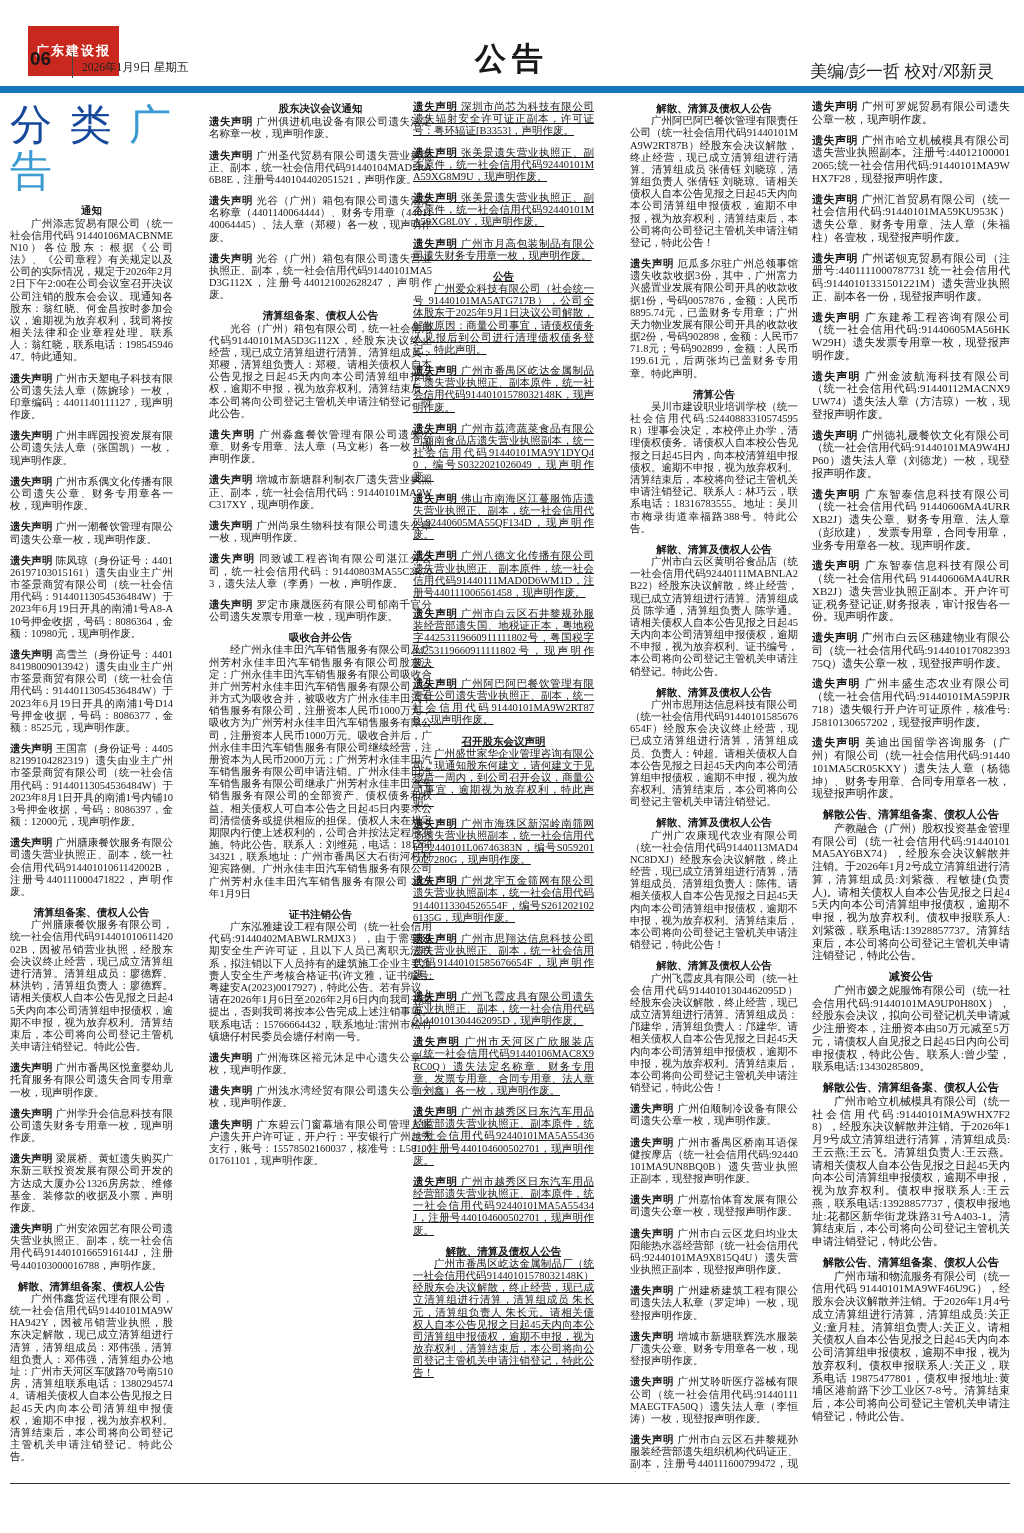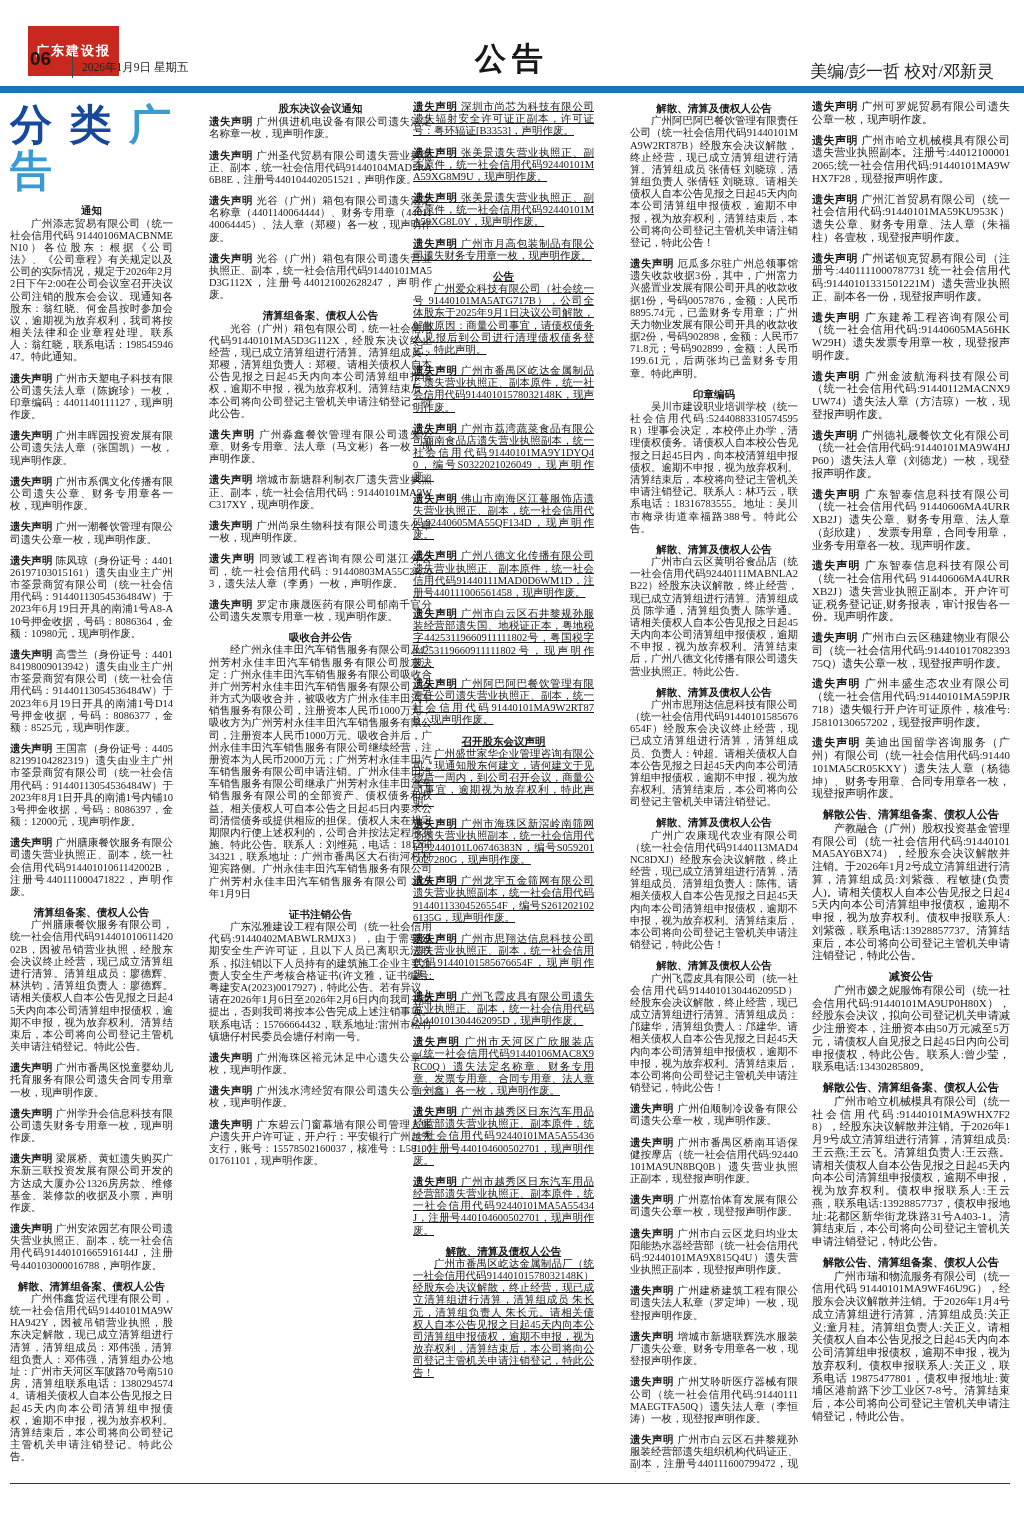--- a/index.html
+++ b/index.html
@@ -9,21 +9,21 @@
   #masthead-logo{position:absolute;left:28px;top:26px;background:#c8281e;color:#fff;
         font-size:13px;font-weight:bold;padding:16px 8px;letter-spacing:2px;}
   #page-no{position:absolute;left:30px;top:48px;font-size:19px;font-weight:bold;font-family:"Liberation Sans",sans-serif;}
   #head-divider{position:absolute;left:72px;top:52px;width:1px;height:26px;background:#444;}
   #head-date{position:absolute;left:82px;top:60px;font-size:11.5px;color:#222;}
   #head-title{position:absolute;left:0;top:38px;width:1024px;text-align:center;
         font-size:31px;font-weight:bold;letter-spacing:6px;}
   #head-editors{position:absolute;right:30px;top:60px;font-size:17px;color:#222;}
   #blue-rule{position:absolute;left:0;top:86px;width:1024px;height:7px;background:#1577b8;}
   
-  #classified-logo{font-size:42px;font-weight:bold;font-family:"Liberation Sans","DejaVu Sans",sans-serif;
+  #classified-logo{font-size:42px;font-weight:normal;font-family:"Liberation Sans","DejaVu Sans",sans-serif;
         letter-spacing:2px;margin:2px 0 10px 0;line-height:1.1;}
   #classified-logo .p1{color:#16489b;}
   #classified-logo .p2{color:#3a9ad2;}
   
   .col{position:absolute;top:100px;height:1372px;overflow:hidden;font-size:10.5px;
        line-height:1.16;text-align:justify;}
   #col-1{left:10px;width:163px;}
   #col-2{left:181px;width:223px;margin-left:28px;}
   #col-3{left:413px;width:181px;text-decoration:underline;}
   #col-4{left:630px;width:168px;}
@@ -114,24 +114,24 @@
       <div class="item"><b>遗失声明 </b>广州市天河区广欣服装店（统一社会信用代码91440106MAC8X9RC0Q）遗失法定名称章、财务专用章、发票专用章、合同专用章、法人章（刘鑫）各一枚，现声明作废。</div>
       <div class="item"><b>遗失声明 </b>广州市越秀区日东汽车用品经营部遗失营业执照正、副本原件，统一社会信用代码92440101MA5A55436J，注册号440104600502701，现声明作废。</div>
       <div class="item"><b>遗失声明 </b>广州市越秀区日东汽车用品经营部遗失营业执照正、副本原件，统一社会信用代码92440101MA5A55434J，注册号440104600502701，现声明作废。</div>
       <div class="sec-title">解散、清算及债权人公告</div>
       <div class="item para">广州市番禺区屹达金属制品厂（统一社会信用代码91440101578032148K）经股东会决议解散，终止经营，现已成立清算组进行清算，清算组成员 朱长元，清算组负责人 朱长元。请相关债权人自本公告见报之日起45天内向本公司清算组申报债权，逾期不申报，视为放弃权利，清算结束后，本公司将向公司登记主管机关申请注销登记，特此公告！</div>
     </div>
   <div class="col" id="col-4">
       <div class="sec-title">解散、清算及债权人公告</div>
       <div class="item para">广州阿巴阿巴餐饮管理有限责任公司（统一社会信用代码91440101MA9W2RT87B）经股东会决议解散，终止经营，现已成立清算组进行清算。清算组成员 张倩钰 刘晓琼，清算组负责人 张倩钰 刘晓琼。请相关债权人自本公告见报之日起45天内向本公司清算组申报债权，逾期不申报，视为放弃权利，清算结束后，本公司将向公司登记主管机关申请注销登记，特此公告！</div>
       <div class="item"><b>遗失声明 </b>厄瓜多尔驻广州总领事馆遗失收款收据3份，其中，广州富力兴盛置业发展有限公司开具的收款收据1份，号码0057876，金额：人民币8895.74元，已盖财务专用章；广州天力物业发展有限公司开具的收款收据2份，号码902898，金额：人民币771.8元；号码902899，金额：人民币199.61元，后两张均已盖财务专用章。特此声明。</div>
-      <div class="sec-title">印章编码</div>
+      <div class="sec-title">清算公告</div>
       <div class="item para">吴川市建设职业培训学校（统一社会信用代码:52440883310574595R）理事会决定，本校停止办学，清理债权债务。请债权人自本校公告见报之日起45日内，向本校清算组申报债权。逾期不申报，视为放弃权利。清算结束后，本校将向登记主管机关申请注销登记。联系人：林巧云，联系电话：18316783555。地址：吴川市梅录街道幸福路388号。特此公告。</div>
       <div class="sec-title">解散、清算及债权人公告</div>
-      <div class="item para">广州市白云区黄明谷食品店（统一社会信用代码92440111MABNLA2B22）经股东决议解散，终止经营，现已成立清算组进行清算。清算组成员 陈学通，清算组负责人 陈学通。请相关债权人自本公告见报之日起45天内向本公司清算组申报债权，逾期不申报，视为放弃权利。清算结束后，广州八德文化传播有限公司遗失营业执照正。特此公告。</div>
+      <div class="item para">广州市白云区黄明谷食品店（统一社会信用代码92440111MABNLA2B22）经股东决议解散，终止经营，现已成立清算组进行清算。清算组成员 陈学通，清算组负责人 陈学通。请相关债权人自本公告见报之日起45天内向本公司清算组申报债权，逾期不申报，视为放弃权利。证书编号，本公司将向公司登记主管机关申请注销登记。特此公告。</div>
       <div class="sec-title">解散、清算及债权人公告</div>
       <div class="item para">广州市思翔达信息科技有限公司（统一社会信用代码91440101585676654F）经股东会决议终止经营，现已成立清算组进行清算，清算组成员、负责人：钟超。请相关债权人自本公告见报之日起45天内向本公司清算组申报债权，逾期不申报，视为放弃权利。清算结束后，本公司将向公司登记主管机关申请注销登记。</div>
       <div class="sec-title">解散、清算及债权人公告</div>
       <div class="item para">广州广农康现代农业有限公司（统一社会信用代码91440113MAD4NC8DXJ）经股东会决议解散，终止经营，现已成立清算组进行清算，清算组成员、清算组负责人：陈伟。请相关债权人自本公告见报之日起45天内向本公司清算组申报债权，逾期不申报，视为放弃权利。清算结束后，本公司将向公司登记主管机关申请注销登记，特此公告！</div>
       <div class="sec-title">解散、清算及债权人公告</div>
       <div class="item para">广州飞霞皮具有限公司（统一社会信用代码91440101304462095D）经股东会决议解散，终止经营，现已成立清算组进行清算。清算组成员：邝建华，清算组负责人：邝建华。请相关债权人自本公告见报之日起45天内向本公司清算组申报债权，逾期不申报，视为放弃权利。清算结束后，本公司将向公司登记主管机关申请注销登记，特此公告！</div>
       <div class="item"><b>遗失声明 </b>广州伯顺制冷设备有限公司遗失公章一枚，现声明作废。</div>
       <div class="item"><b>遗失声明 </b>广州市番禺区桥南耳语保健按摩店（统一社会信用代码:92440101MA9UN8BQ0B）遗失营业执照正副本，现登报声明作废。</div>
       <div class="item"><b>遗失声明 </b>广州嘉怡体育发展有限公司遗失公章一枚，现登报声明作废。</div>
       <div class="item"><b>遗失声明 </b>广州市白云区龙归均业太阳能热水器经营部（统一社会信用代码:92440101MA9X815Q4U）遗失营业执照正副本，现登报声明作废。</div>

